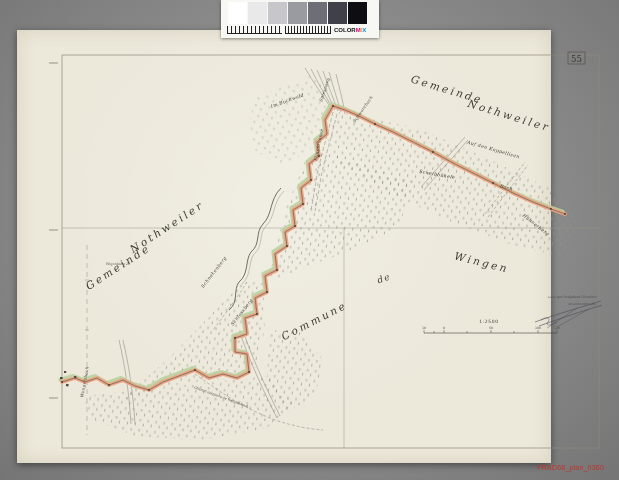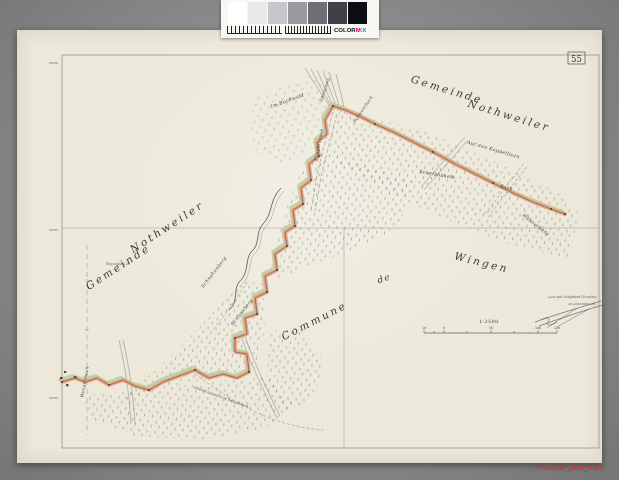--- a/index.html
+++ b/index.html
@@ -3,21 +3,21 @@
 <meta charset="utf-8">
 <style>
   html,body{margin:0;padding:0;}
   .stage{
     position:relative; width:619px; height:480px; overflow:hidden;
     background:radial-gradient(ellipse at 50% 45%, #969696 0%, #8a8a8a 55%, #757575 100%);
     font-family:"DejaVu Serif", serif;
   }
   
   .paper{
-    position:absolute; left:17px; top:30px; width:585px; height:433px;
+    position:absolute; left:17px; top:30px; width:534px; height:433px;
     background:
       radial-gradient(ellipse at 50% 40%, rgba(255,255,255,.25) 0%, rgba(255,255,255,0) 60%),
       #ece8da;
     box-shadow:0 2px 7px rgba(0,0,0,.45), inset 0 0 18px rgba(120,105,70,.18);
   }
   .paper svg{position:absolute;left:0;top:0;}
   
   .calib{
     position:absolute; left:221px; top:0px; width:158px; height:38px;
     background:#f7f7f3; box-shadow:0 1px 3px rgba(0,0,0,.45);

